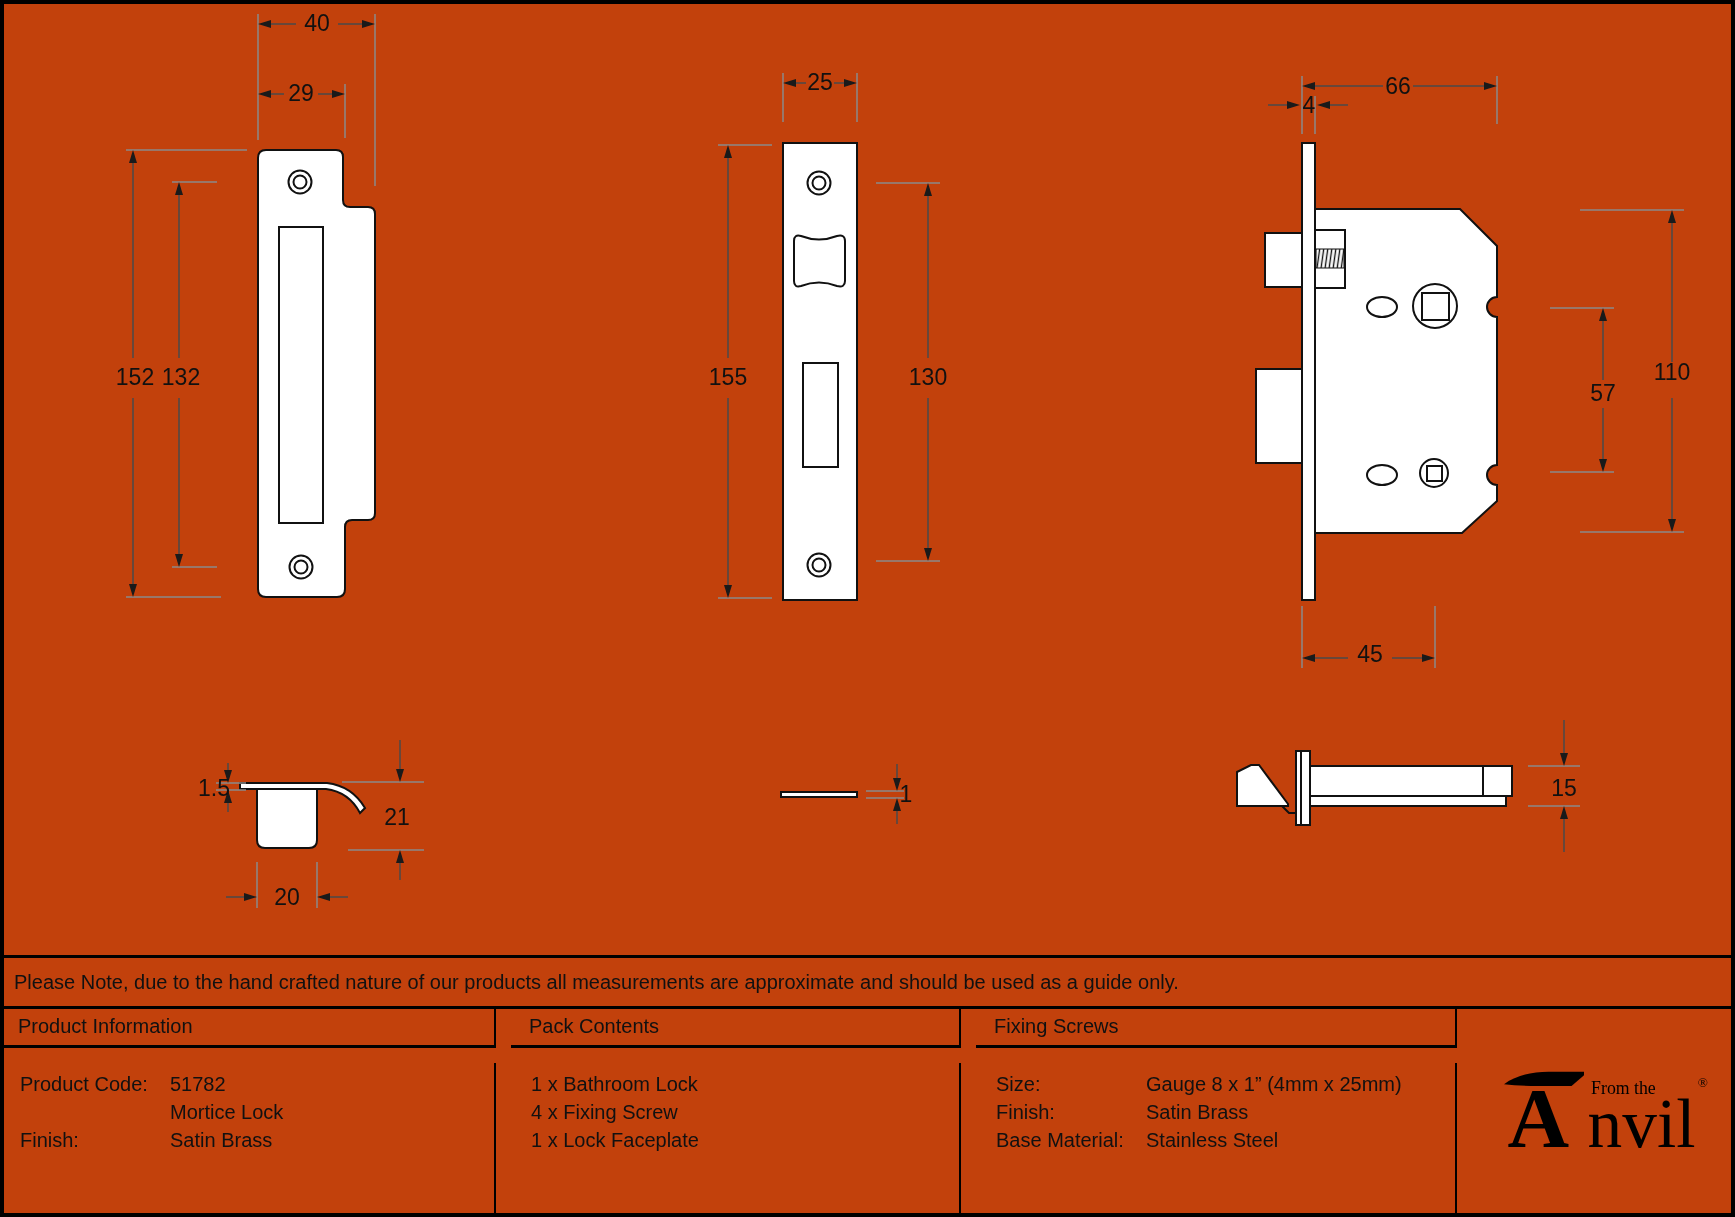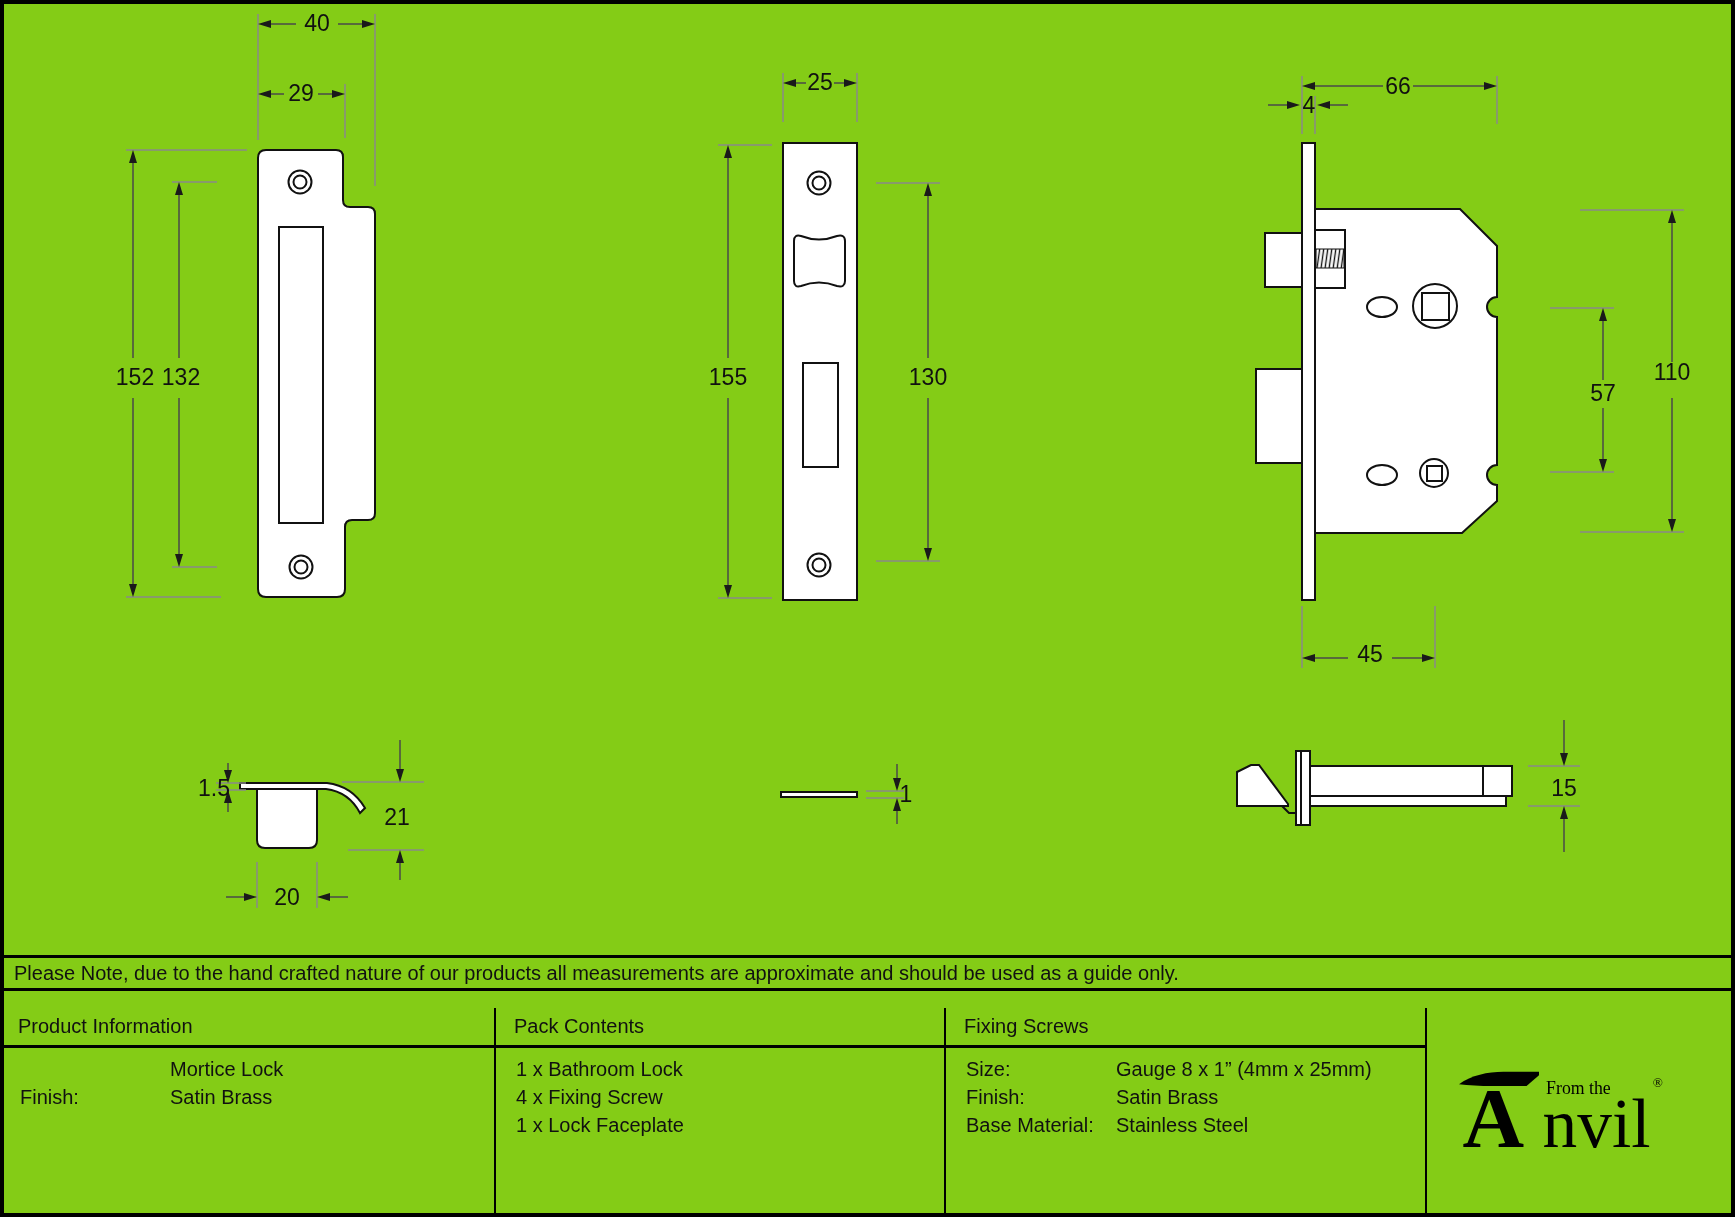--- a/index.html
+++ b/index.html
@@ -1,36 +1,37 @@
 <!DOCTYPE html>
 <html><head>
 <meta charset="utf-8">
 <style>
   html,body { margin:0; padding:0; background:#e8e8e8; }
   .page {
-    position:relative; width:1735px; height:1217px; background:#84cc16;
+    position:relative; width:1735px; height:1217px; background:#c2410c;
     box-shadow: inset 0 0 0 4px #000;
     font-family:"Liberation Sans", sans-serif; color:#111; overflow:hidden;
   }
   .drawing { position:absolute; left:0; top:0; }
   .drawing .part { stroke:#111; stroke-width:2; fill:#fff; }
   .drawing .partline { stroke:#111; stroke-width:2; fill:none; }
   .drawing .ext { stroke:#8a8a8a; stroke-width:1.5; fill:none; }
   .drawing .dim { stroke:#4a4a4a; stroke-width:1.5; fill:none; }
   .drawing .ah { fill:#1a1a1a; stroke:none; }
   .drawing text { font-family:"Liberation Sans",sans-serif; font-size:23px; fill:#111; text-anchor:middle; }
   .note-bar {
-    position:absolute; left:0; top:955px; width:100%; height:36px; box-sizing:border-box;
+    position:absolute; left:0; top:955px; width:100%; height:54px; box-sizing:border-box;
     border-top:3px solid #000; border-bottom:3px solid #000;
     display:flex; align-items:center; padding-left:14px; font-size:20px;
   }
   .tbl {
     position:absolute; left:0; top:1008px; width:100%; height:209px; box-sizing:border-box;
     display:grid; grid-template-columns:496px 450px 481px 1fr; grid-template-rows:40px 1fr;
     font-size:20px;
+    gap:15px;
   }
   .th { box-sizing:border-box; border-bottom:3px solid #000; display:flex; align-items:center; padding-left:18px; }
   .td { box-sizing:border-box; padding:7px 6px 0 20px; line-height:28px; }
   .c1 { border-right:2px solid #000; }
   .c2 { border-right:2px solid #000; }
   .c3 { border-right:2px solid #000; }
   .th.c1 { grid-column:1; grid-row:1; } .th.c2 { grid-column:2; grid-row:1; } .th.c3 { grid-column:3; grid-row:1; }
   .td.c1 { grid-column:1; grid-row:2; } .td.c2 { grid-column:2; grid-row:2; } .td.c3 { grid-column:3; grid-row:2; }
   .logo-cell { grid-column:4; grid-row:1 / 3; position:relative; }
   .kv { display:grid; grid-template-columns:150px auto; }
@@ -247,20 +248,24 @@
     <span>Please Note, due to the hand crafted nature of our products all measurements are approximate and should be used as a guide only.</span>
   </div>
 
   <div class="tbl">
     <div class="th c1">Product Information</div>
     <div class="th c2">Pack Contents</div>
     <div class="th c3">Fixing Screws</div>
 
     <div class="td c1">
       <div class="kv">
+        <span>Product Code:</span>
+        <span>51782</span>
+      </div>
+      <div class="kv">
         <span></span>
         <span>Mortice Lock</span>
       </div>
       <div class="kv">
         <span>Finish:</span>
         <span>Satin Brass</span>
       </div>
     </div>
 
     <div class="td c2">

